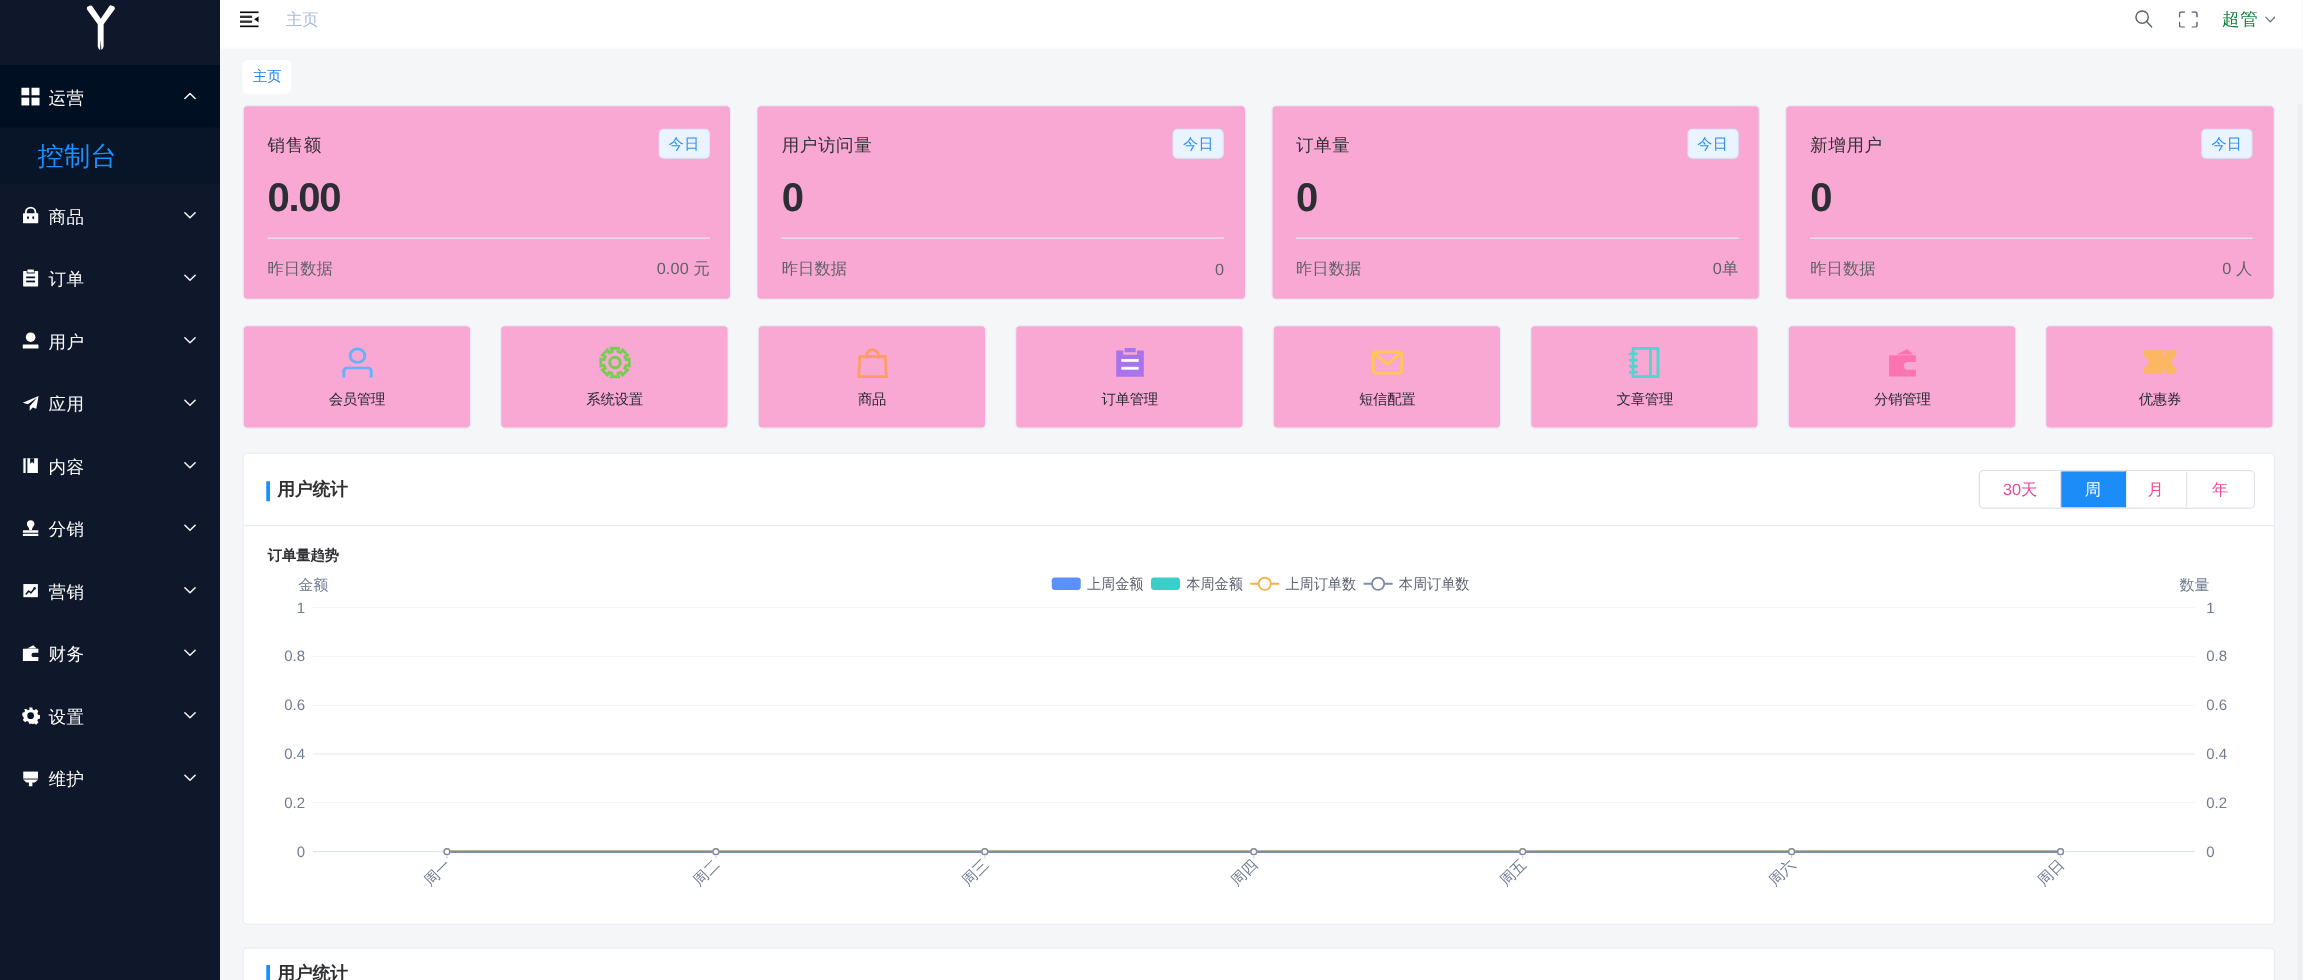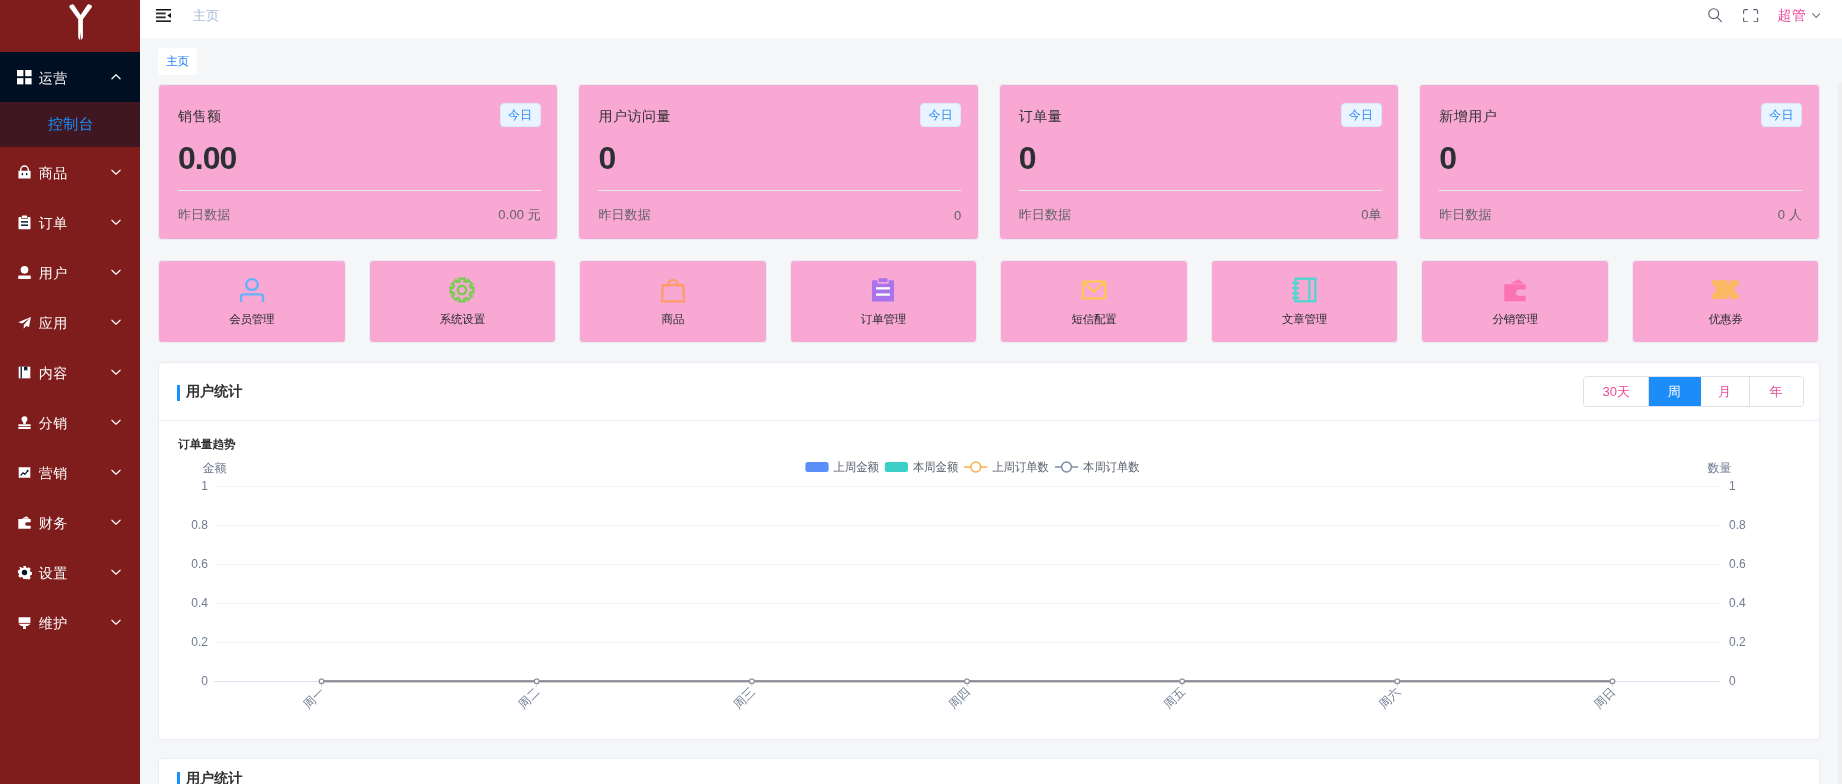--- a/index.html
+++ b/index.html
@@ -8,50 +8,50 @@
   body {
     width: 1842px; height: 784px;
     font-family: "Liberation Sans", sans-serif;
     background: #f5f6f7;
     overflow: hidden;
     -webkit-font-smoothing: antialiased;
   }
   .app { display: flex; width: 1842px; height: 784px; }
 
   
-  .sidebar { width:140px; background:#7f1d1d; flex:none; height:784px; overflow:hidden; position:relative; }
+  .sidebar { width:176px; background:#0f172a; flex:none; height:784px; overflow:hidden; position:relative; }
   .logo-wrap { height:52px; position:relative; }
   .logo-wrap svg { position:absolute; left:69px; top:4px; }
   .logo-wrap svg { display:block; }
   .menu { padding:0; margin:0; list-style:none; }
   .menu-group { }
   .menu-item {
     height:50px; display:flex; align-items:center; padding:0 18.5px 0 15.3px;
     color:#ffffff; font-size:14px; cursor:pointer; position:relative;
   }
   .menu-item.active-parent { background:#000f22; }
   .menu-item .mi-icon { width:18px; height:18px; flex:none; display:flex; align-items:center; justify-content:center; color:#fff; }
   .menu-item .mi-icon svg { display:block; }
   .menu-item .mi-label { margin-left:5.5px; position:relative; top:2px; white-space:nowrap; letter-spacing:.5px; }
   .menu-item .mi-arrow { margin-left:auto; width:12px; height:12px; color:#ffffff; opacity:.95; display:flex; align-items:center; justify-content:center; }
   .submenu { background:#01112480; list-style:none; margin:0; padding:0; }
-  .submenu-item { height:45px; display:flex; align-items:center; padding-left:12px; padding-top:0px; font-size:15px; color:#1890ff; cursor:pointer; letter-spacing:0.2px;margin-left:36px; }
+  .submenu-item { height:45px; display:flex; align-items:center; padding-left:30px; padding-top:0px; font-size:21px; color:#1890ff; cursor:pointer; letter-spacing:0.2px; }
 
   
   .main { flex:1; height:784px; display:flex; flex-direction:column; min-width:0; background:#f5f6f7; }
   .topbar { height:39px; background:#ffffff; display:flex; align-items:flex-start; flex:none; position:relative; z-index:5; }
   .topbar:after { content:""; position:absolute; left:0; right:0; bottom:0; height:1px; background:#fafafa; }
   .tb-left { display:flex; align-items:center; height:31px; }
   .collapse-btn { width:15px; height:13px; margin-left:15.8px; color:#0b0b0b; display:flex; align-items:center; }
   .tb-home { margin-left:22px; font-size:13.2px; color:#a7bcd8; letter-spacing:-0.1px; }
   .tb-right { margin-left:auto; display:flex; align-items:center; height:31px; padding-right:22px; }
   .tb-icon { height:16px; color:#515a6e; display:flex; align-items:center; justify-content:center; }
   .tb-icon.search { width:14px; margin-right:21.5px; margin-left:3px; }
   .tb-icon.fullscreen { width:15.2px; margin-right:19px; }
-  .tb-user { display:flex; align-items:center; font-size:14px; color:#ec4899; letter-spacing:.5px; }
+  .tb-user { display:flex; align-items:center; font-size:14px; color:#15803d; letter-spacing:.5px; }
   .tb-user .caret { margin-left:5px; width:8.4px; height:12px; display:flex; align-items:center; justify-content:center; color:#808695; }
 
   .tabbar { height:44px; flex:none; display:flex; align-items:flex-start; padding:9px 0 0 18px; }
   .tab-pill {
     height:27px; padding:0 8.2px; background:#fff; border-radius:4px; display:flex; align-items:center;
     font-size:11.6px; color:#2180f5; letter-spacing:-0.2px;
   }
 
   .content { flex:1; overflow:hidden; position:relative; padding:0 22.5px 0 18px; }
   .scroll-track { position:absolute; right:0; top:0; bottom:0; width:4px; background:#efefef; }

